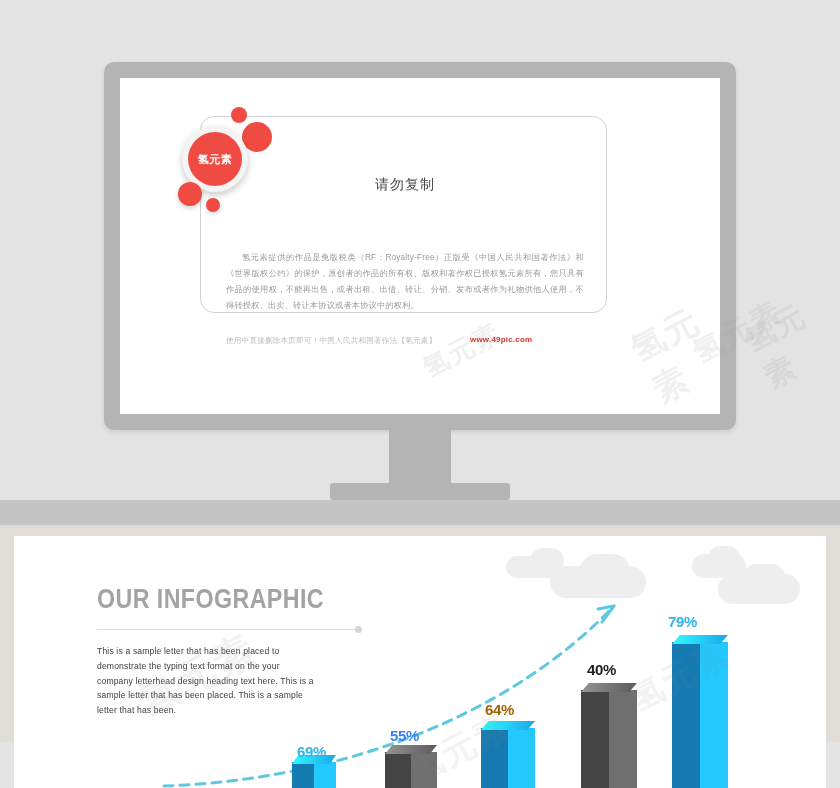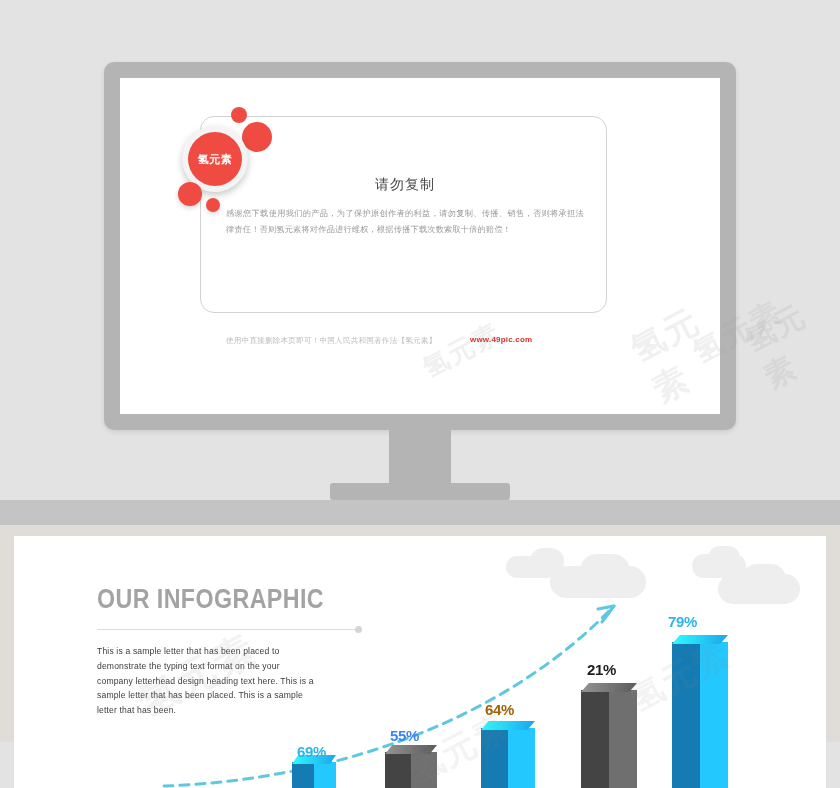--- a/index.html
+++ b/index.html
@@ -110,21 +110,21 @@
           <div class="dot d2"></div>
           <div class="logo-ring"></div>
           <div class="logo-core">
             <span>氢元素</span>
           </div>
           <div class="dot d3"></div>
           <div class="dot d4"></div>
         </div>
 
         <div class="slide-title">请勿复制</div>
-        <div class="slide-p p1">感谢您下载使用我们的产品，为了保护原创作者的利益，请勿复制、传播、销售，否则将承担法律责任！否则氢元素将对作品进行维权，根据传播下载次数索取十倍的赔偿！</div>
+        <div class="slide-p p2">氢元素提供的作品是免版税类（RF：Royalty-Free）正版受《中国人民共和国著作法》和《世界版权公约》的保护，原创者的作品的所有权、版权和著作权已授权氢元素所有，您只具有作品的使用权，不能再出售，或者出租、出借、转让、分销、发布或者作为礼物供他人使用，不得转授权、出卖、转让本协议或者本协议中的权利。</div>
         <div class="p-foot">使用中直接删除本页即可！中国人民共和国著作法【氢元素】</div>
         <div class="p-url">www.49pic.com</div>
 
         <div class="wm" style="left:300px;top:255px;">氢元素</div>
         <div class="wm" style="left:520px;top:230px;font-size:34px;">氢元素</div>
       </div>
     </div>
 
     <div class="stand-neck"></div>
     <div class="stand-base"></div>
@@ -177,21 +177,21 @@
           <div class="face-r" style="background: rgb(35, 200, 255);"></div>
           <div class="face-t" style="background: linear-gradient(100deg, rgb(47, 255, 255), rgb(28, 162, 235)); clip-path: polygon(14% 0%, 100% 0%, 86% 100%, 0% 100%);"></div>
         </div>
         <div class="bar-label" id="lab2" style="left: 471px; bottom: 70px; color: #a16207;">64%</div>
 
         <div class="bar" id="bar3" style="left:567px;width:56px;height:98px;bottom:0;position:absolute;">
           <div class="face-l" style="background: rgb(68, 68, 68);"></div>
           <div class="face-r" style="background: rgb(111, 111, 111);"></div>
           <div class="face-t" style="background: linear-gradient(100deg, rgb(149, 149, 149), rgb(89, 89, 89)); clip-path: polygon(14% 0%, 100% 0%, 86% 100%, 0% 100%);"></div>
         </div>
-        <div class="bar-label" id="lab3" style="left: 573px; bottom: 110px; color: rgb(29, 29, 29);">21%</div>
+        <div class="bar-label" id="lab3" style="left: 573px; bottom: 110px; color: rgb(29, 29, 29);">40%</div>
 
         <div class="bar" id="bar4" style="left:658px;width:56px;height:146px;bottom:0;position:absolute;">
           <div class="face-l" style="background: rgb(22, 123, 179);"></div>
           <div class="face-r" style="background: rgb(35, 200, 255);"></div>
           <div class="face-t" style="background: linear-gradient(100deg, rgb(47, 255, 255), rgb(28, 162, 235)); clip-path: polygon(14% 0%, 100% 0%, 86% 100%, 0% 100%);"></div>
         </div>
         <div class="bar-label" id="lab4" style="left: 654px; bottom: 158px; color: rgb(47, 180, 233);">79%</div>
       </div>
 
       <div class="wm" style="left:120px;top:112px;font-size:40px;color:rgba(140,140,140,.11);">氢元素</div>

